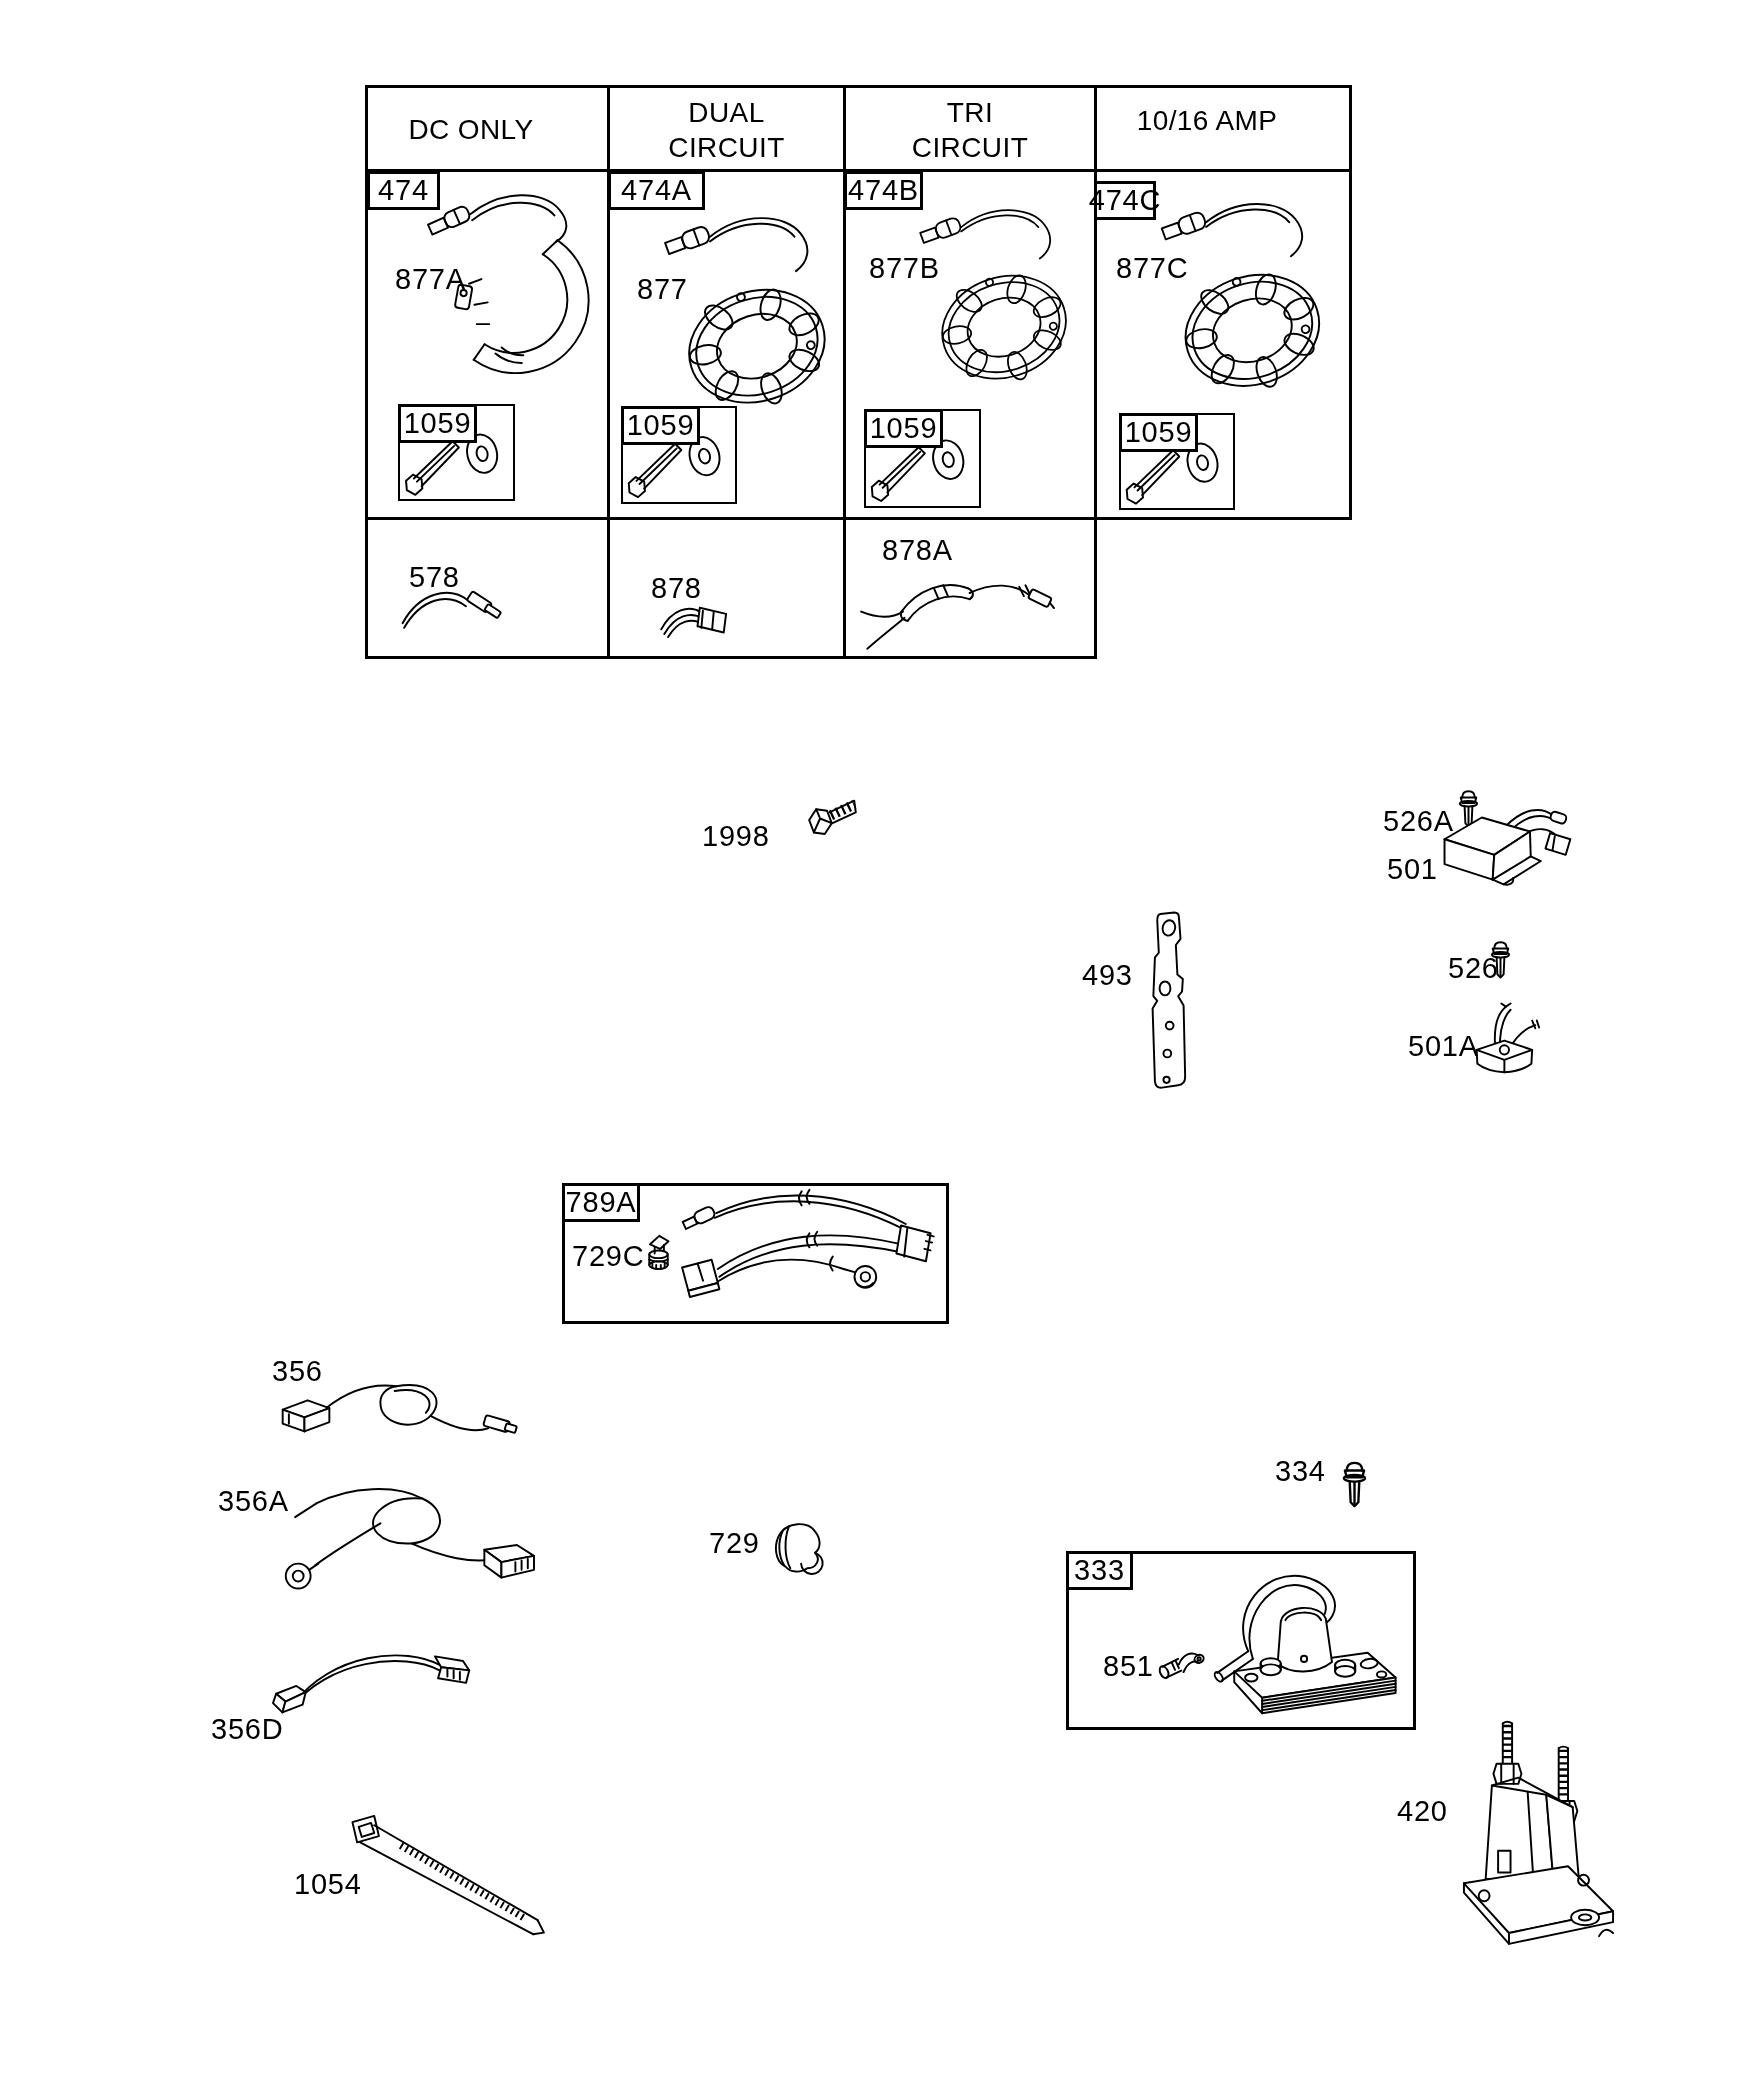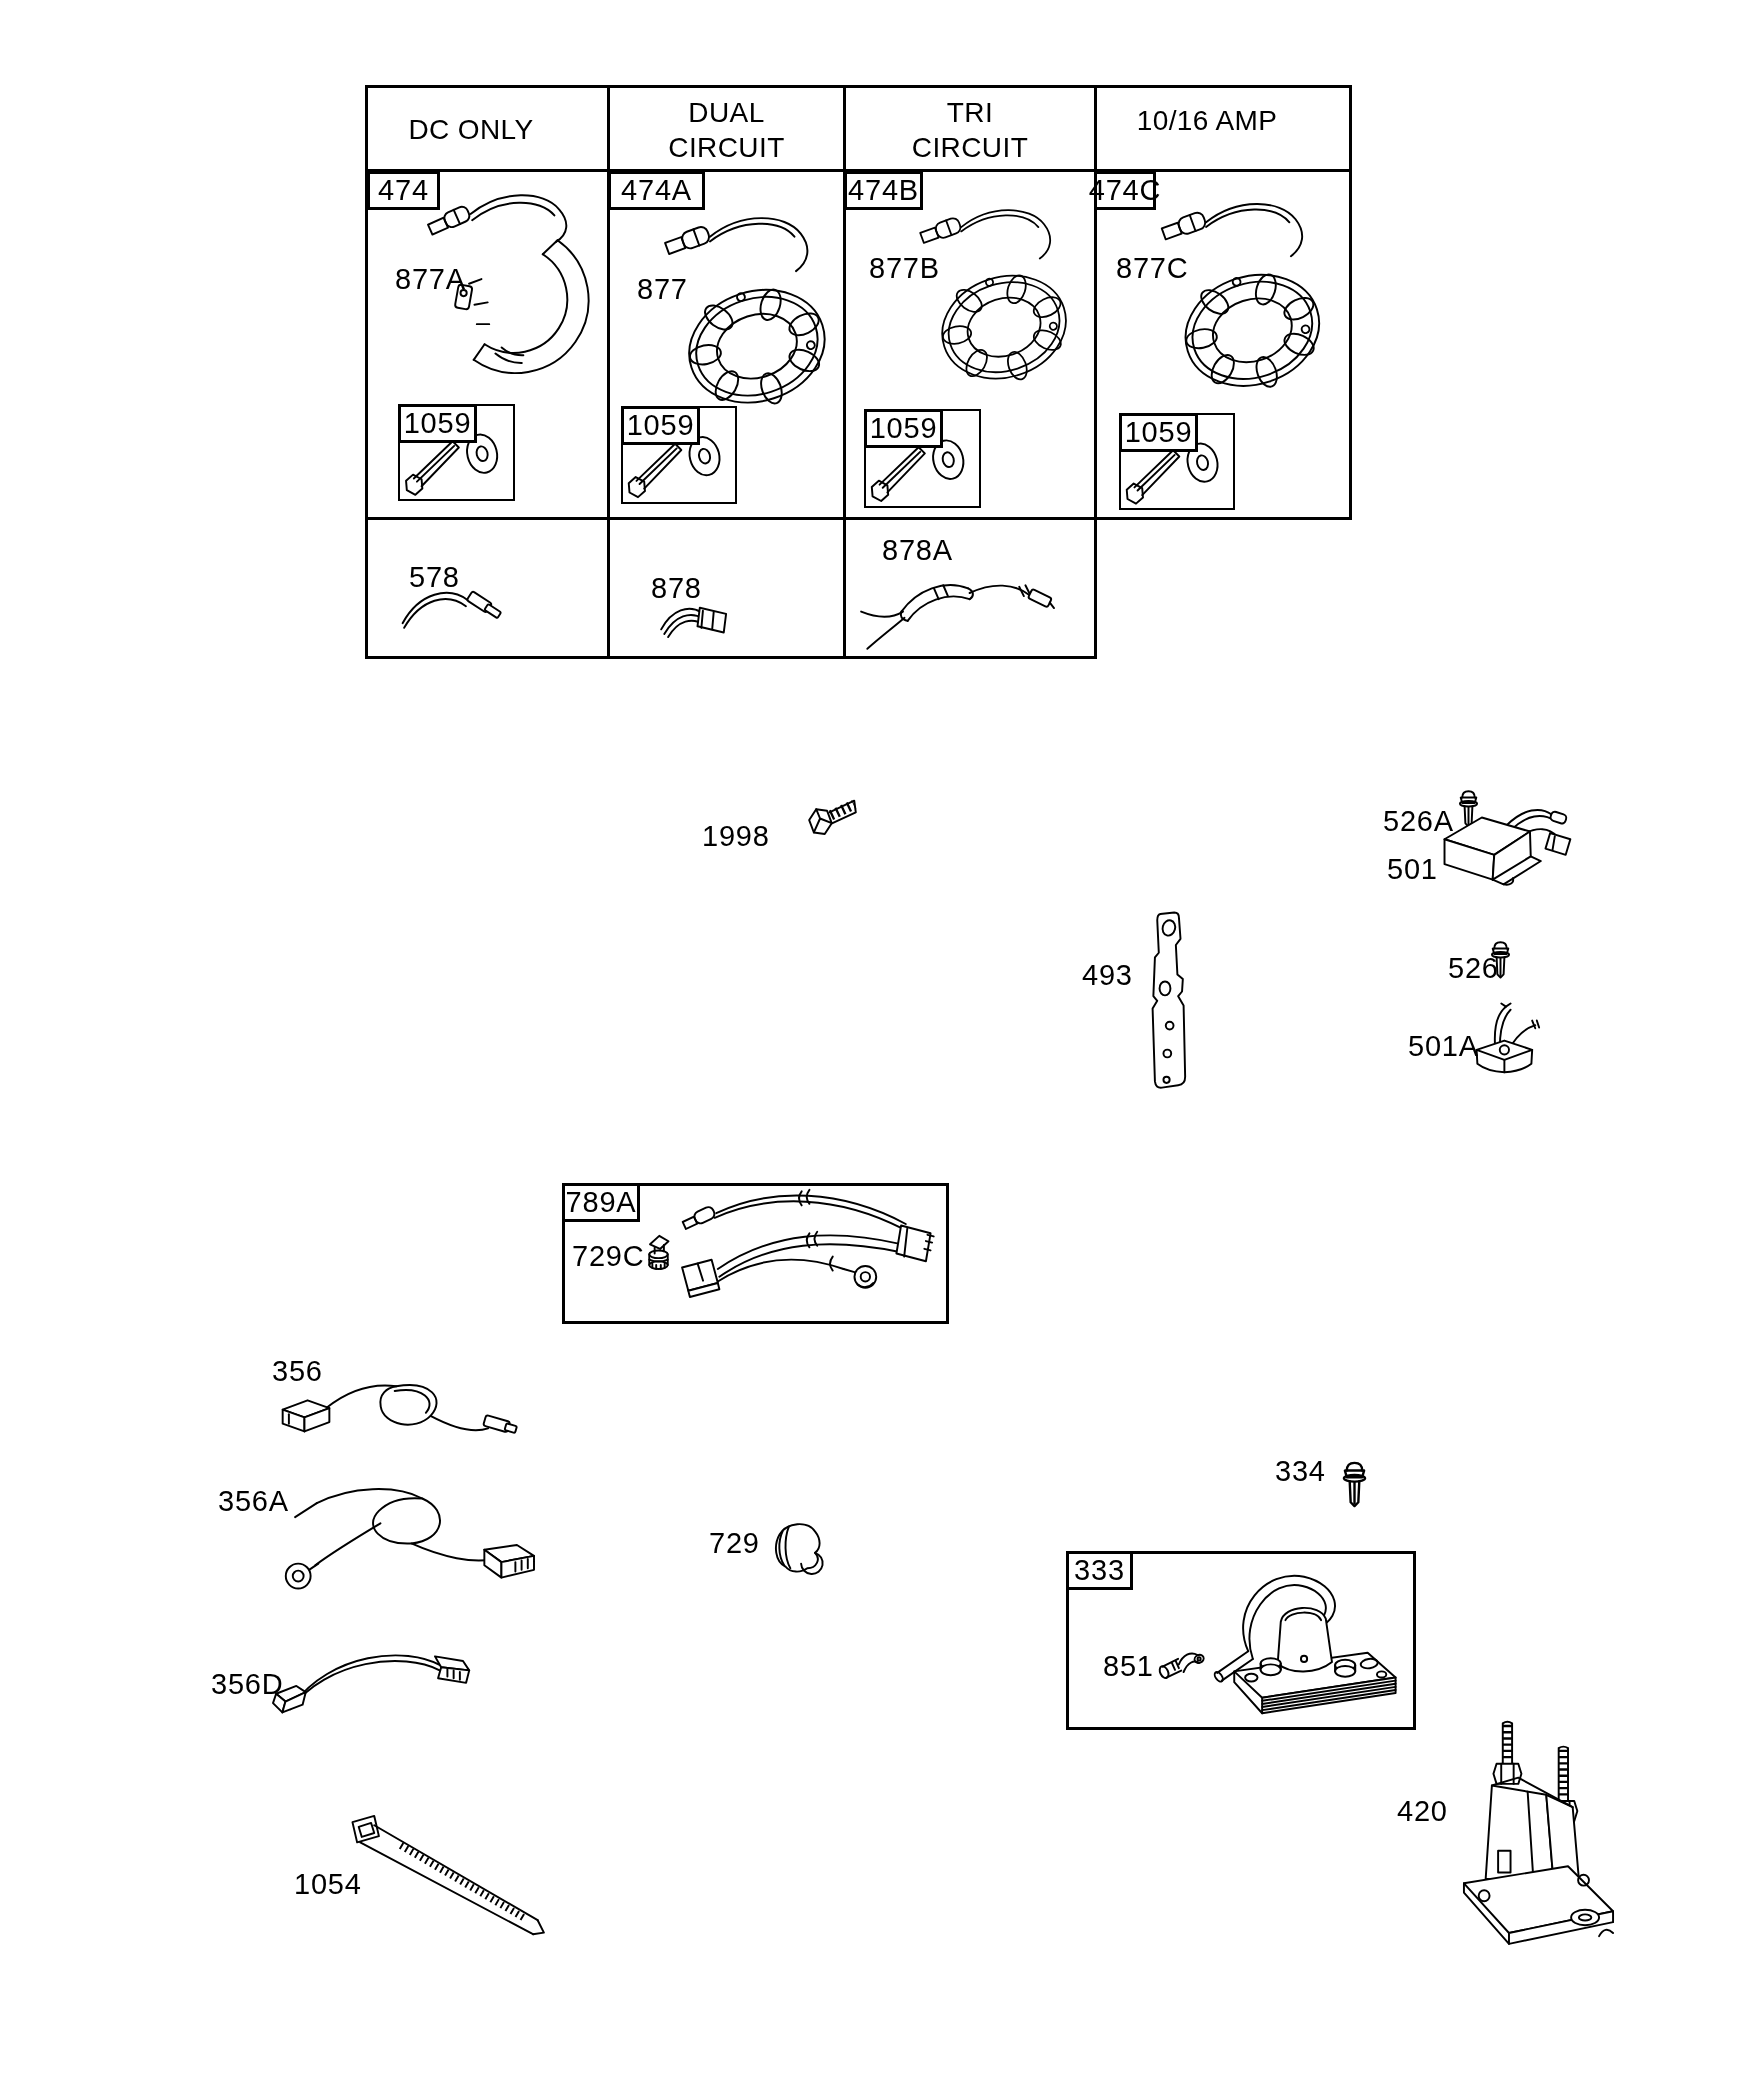--- a/index.html
+++ b/index.html
@@ -80,21 +80,21 @@
 <div class="hdr" style="left:368px;top:89px;width:206px;height:81px">DC ONLY</div>
 <div class="hdr" style="left:610px;top:89px;width:233px;height:81px">DUAL
 CIRCUIT</div>
 <div class="hdr" style="left:846px;top:89px;width:248px;height:81px">TRI
 CIRCUIT</div>
 <div class="hdr" style="left:1097px;top:80px;width:220px;height:81px">10/16 AMP</div>
 
 <div class="box" style="left:367px;top:171px;width:73px;height:39px">474</div>
 <div class="box" style="left:608px;top:171px;width:97px;height:39px">474A</div>
 <div class="box" style="left:844px;top:171px;width:79px;height:39px">474B</div>
-<div class="box" style="left:1094px;top:171px;width:62px;height:39px">474C</div>
+<div class="box" style="left:1094px;top:181px;width:62px;height:39px">474C</div>
 
 <div class="kit" style="left:398px;top:404px;width:117px;height:97px"></div>
 <div class="kit" style="left:621px;top:406px;width:116px;height:98px"></div>
 <div class="kit" style="left:864px;top:409px;width:117px;height:99px"></div>
 <div class="kit" style="left:1119px;top:413px;width:116px;height:97px"></div>
 <div class="box" style="left:398px;top:404px;width:79px;height:39px">1059</div>
 <div class="box" style="left:621px;top:406px;width:79px;height:39px">1059</div>
 <div class="box" style="left:864px;top:409px;width:79px;height:39px">1059</div>
 <div class="box" style="left:1119px;top:413px;width:79px;height:39px">1059</div>
 <svg class="art" viewBox="0 0 150 125" style="left:398px;top:404px;width:117px;height:97px">
@@ -380,19 +380,19 @@
 <div class="lbl" style="left:882px;top:534px">878A</div>
 <div class="lbl" style="left:702px;top:820px">1998</div>
 <div class="lbl" style="left:1383px;top:805px">526A</div>
 <div class="lbl" style="left:1387px;top:853px">501</div>
 <div class="lbl" style="left:1082px;top:959px">493</div>
 <div class="lbl" style="left:1448px;top:952px">526</div>
 <div class="lbl" style="left:1408px;top:1030px">501A</div>
 <div class="lbl" style="left:572px;top:1240px">729C</div>
 <div class="lbl" style="left:272px;top:1355px">356</div>
 <div class="lbl" style="left:218px;top:1485px">356A</div>
-<div class="lbl" style="left:211px;top:1668px">356D</div>
+<div class="lbl" style="left:211px;top:1713px">356D</div>
 <div class="lbl" style="left:709px;top:1527px">729</div>
 <div class="lbl" style="left:1275px;top:1455px">334</div>
 <div class="lbl" style="left:1103px;top:1650px">851</div>
 <div class="lbl" style="left:1397px;top:1795px">420</div>
 <div class="lbl" style="left:294px;top:1868px">1054</div>
 
 
 </body></html>

